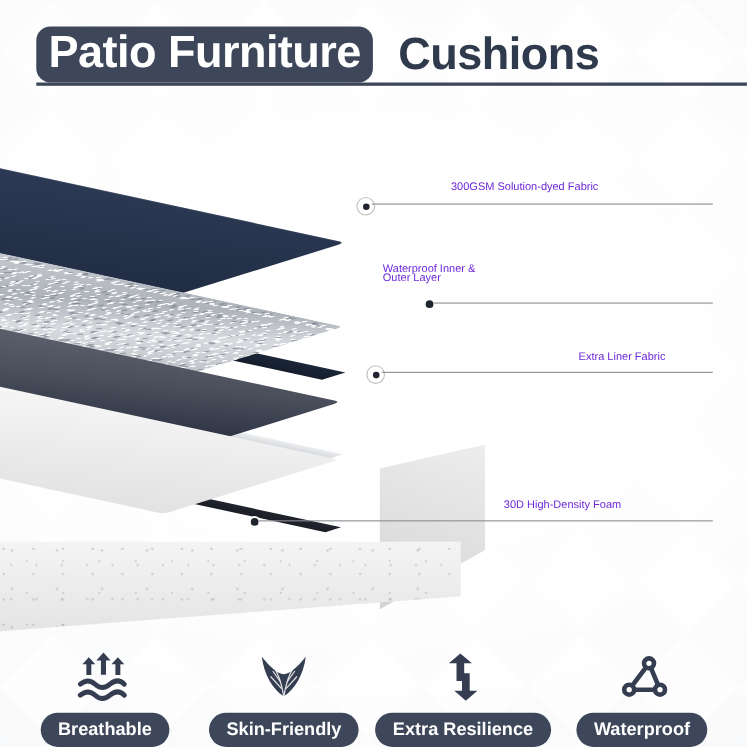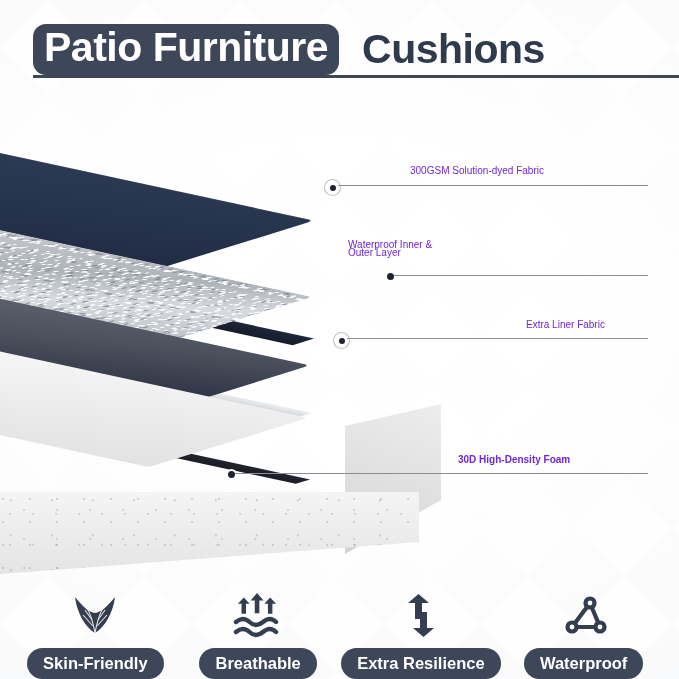--- a/index.html
+++ b/index.html
@@ -233,26 +233,43 @@
 
     <div class="callout">
       <div class="dot-ring" style="left:334px;top:241px;"></div>
       <div class="callout-line" style="left:347px;top:246px;width:301px;"></div>
       <div class="callout-text" style="left:478px;top:222px;margin-left:48px;">Extra Liner Fabric</div>
     </div>
 
     <div class="callout">
       <div class="dot-solid" style="left:226px;top:377px;"></div>
       <div class="callout-line" style="left:235px;top:381px;width:413px;"></div>
-      <div class="callout-text" style="left:458px;top:357px;font-weight:bold;">30D High-Density Foam</div>
+      <div class="callout-text" style="left:458px;top:357px;">30D High-Density Foam</div>
     </div>
 
   </div>
 
   <div class="features">
+
+    <div class="feature">
+      <div class="feature-icon">
+        <svg width="56" height="46" viewBox="0 0 56 46" fill="none">
+          <g fill="#343e50">
+            <path d="M13 21 V10 h-4 l6.5-7 6.5 7 h-4 v11 z" transform="translate(-2,0) scale(0.9) translate(2,2)"></path>
+            <path d="M27 21 V7 h-4.5 l7-8 7 8 H32 v14 z" transform="translate(-1,1) scale(0.92) translate(1,0)"></path>
+            <path d="M41 21 V10 h-4 l6.5-7 6.5 7 h-4 v11 z" transform="translate(1,0) scale(0.9) translate(0,2)"></path>
+          </g>
+          <g stroke="#343e50" stroke-width="4.4" fill="none" stroke-linecap="round">
+            <path d="M6 29 q7 -6 13.5 0 q6.5 6 13.5 0 q7 -6 13 0"></path>
+            <path d="M6 39 q7 -6 13.5 0 q6.5 6 13.5 0 q7 -6 13 0"></path>
+          </g>
+        </svg>
+      </div>
+      <div class="feature-pill">Breathable</div>
+    </div>
 
     <div class="feature">
       <div class="feature-icon">
         <svg width="56" height="46" viewBox="0 0 56 46" fill="none">
           <path d="M8 4 C10 20 18 34 28 40 C38 34 46 20 48 4 C40 14 34 19 28 20 C22 19 16 14 8 4 Z" fill="#343e50"></path>
           <g stroke="#ffffff" stroke-width="1.1" opacity=".85">
             <path d="M28 40 C26 30 24 18 14 7"></path>
             <path d="M28 40 C30 30 32 18 42 7"></path>
             <path d="M26 33 L16 22"></path>
               <path d="M30 33 L40 22"></path>
@@ -260,37 +277,20 @@
               <path d="M31 27 L38 17"></path>
           </g>
         </svg>
       </div>
       <div class="feature-pill">Skin-Friendly</div>
     </div>
 
     <div class="feature">
       <div class="feature-icon">
         <svg width="56" height="46" viewBox="0 0 56 46" fill="none">
-          <g fill="#343e50">
-            <path d="M13 21 V10 h-4 l6.5-7 6.5 7 h-4 v11 z" transform="translate(-2,0) scale(0.9) translate(2,2)"></path>
-            <path d="M27 21 V7 h-4.5 l7-8 7 8 H32 v14 z" transform="translate(-1,1) scale(0.92) translate(1,0)"></path>
-            <path d="M41 21 V10 h-4 l6.5-7 6.5 7 h-4 v11 z" transform="translate(1,0) scale(0.9) translate(0,2)"></path>
-          </g>
-          <g stroke="#343e50" stroke-width="4.4" fill="none" stroke-linecap="round">
-            <path d="M6 29 q7 -6 13.5 0 q6.5 6 13.5 0 q7 -6 13 0"></path>
-            <path d="M6 39 q7 -6 13.5 0 q6.5 6 13.5 0 q7 -6 13 0"></path>
-          </g>
-        </svg>
-      </div>
-      <div class="feature-pill">Breathable</div>
-    </div>
-
-    <div class="feature">
-      <div class="feature-icon">
-        <svg width="56" height="46" viewBox="0 0 56 46" fill="none">
           <path d="M24 42 V16 h-8 l11-14 11 14 h-8 v26 z" fill="none"></path>
           <path d="M22 26 V10 h-7 l10.5-9 10.5 9 h-7 v16 z" fill="#343e50"></path>
           <path d="M34 19 v16 h7 L30.5 44 20 35 h7 V19 z" fill="#343e50"></path>
         </svg>
       </div>
       <div class="feature-pill">Extra Resilience</div>
     </div>
 
     <div class="feature">
       <div class="feature-icon">

